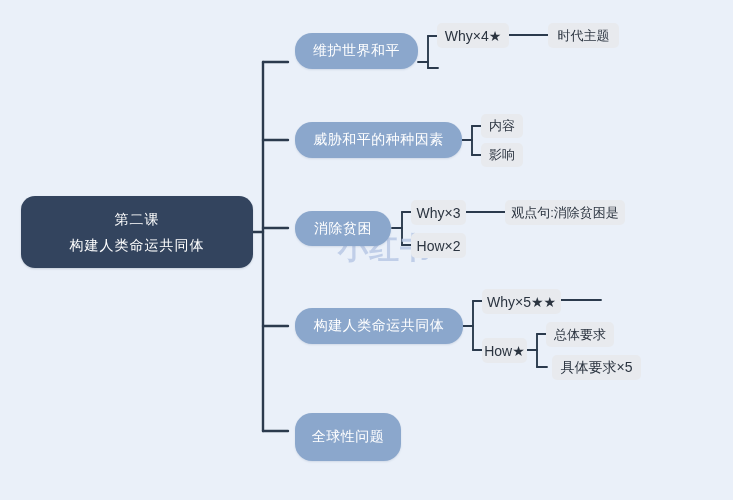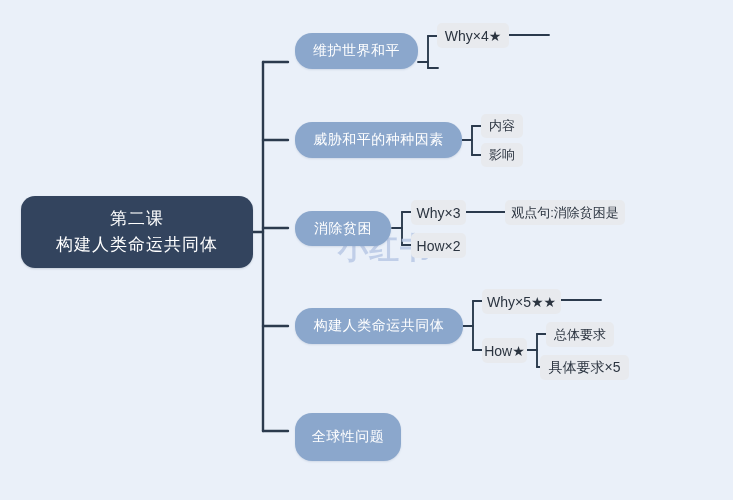--- a/index.html
+++ b/index.html
@@ -45,21 +45,21 @@
     display: flex;
     align-items: center;
     justify-content: center;
     white-space: nowrap;
     z-index: 3;
   }
   .node-root {
     background: #33445e;
     color: #ffffff;
     border-radius: 14px;
-    font-size: 17px;
+    font-size: 14px;
     line-height: 26px;
     text-align: center;
     flex-direction: column;
     letter-spacing: 1px;
     box-shadow: 0 1px 2px rgba(40,55,80,0.18);
   }
   .node-root .line1 { display: block; }
   .node-root .line2 { display: block; }
   .node-l1 {
     background: #8ba7cc;
@@ -135,20 +135,23 @@
     <span class="line1">第二课</span>
     <span class="line2">构建人类命运共同体</span>
   </div>
 
   <div class="node node-l1" style="left:295px; top:33px; width:123px; height:36px;">
     <span>维护世界和平</span>
   </div>
   <div class="node node-l2 latin" style="left:437px; top:23px; width:72px; height:25px;">
     <span>Why×4★</span>
   </div>
+  <div class="node node-l3" style="left:548px; top:23px; width:71px; height:25px;">
+    <span>时代主题</span>
+  </div>
 
   <div class="node node-l1" style="left:295px; top:122px; width:167px; height:36px;">
     <span>威胁和平的种种因素</span>
   </div>
   <div class="node node-l2" style="left:481px; top:114px; width:42px; height:24px;">
     <span>内容</span>
   </div>
   <div class="node node-l2" style="left:481px; top:143px; width:42px; height:24px;">
     <span>影响</span>
   </div>
@@ -171,21 +174,21 @@
   </div>
   <div class="node node-l2 latin" style="left:482px; top:289px; width:79px; height:25px;">
     <span>Why×5★★</span>
   </div>
   <div class="node node-l2 latin" style="left:482px; top:338px; width:45px; height:25px;">
     <span>How★</span>
   </div>
   <div class="node node-l3" style="left:546px; top:322px; width:68px; height:25px;">
     <span>总体要求</span>
   </div>
-  <div class="node node-l3 latin" style="left:540px; top:355px; width:89px; height:25px;">
+  <div class="node node-l3 latin" style="left:552px; top:355px; width:89px; height:25px;">
     <span>具体要求×5</span>
   </div>
 
   <div class="node node-l1" style="left:295px; top:413px; width:106px; height:48px;">
     <span>全球性问题</span>
   </div>
 
 </div>
 
 </body></html>

